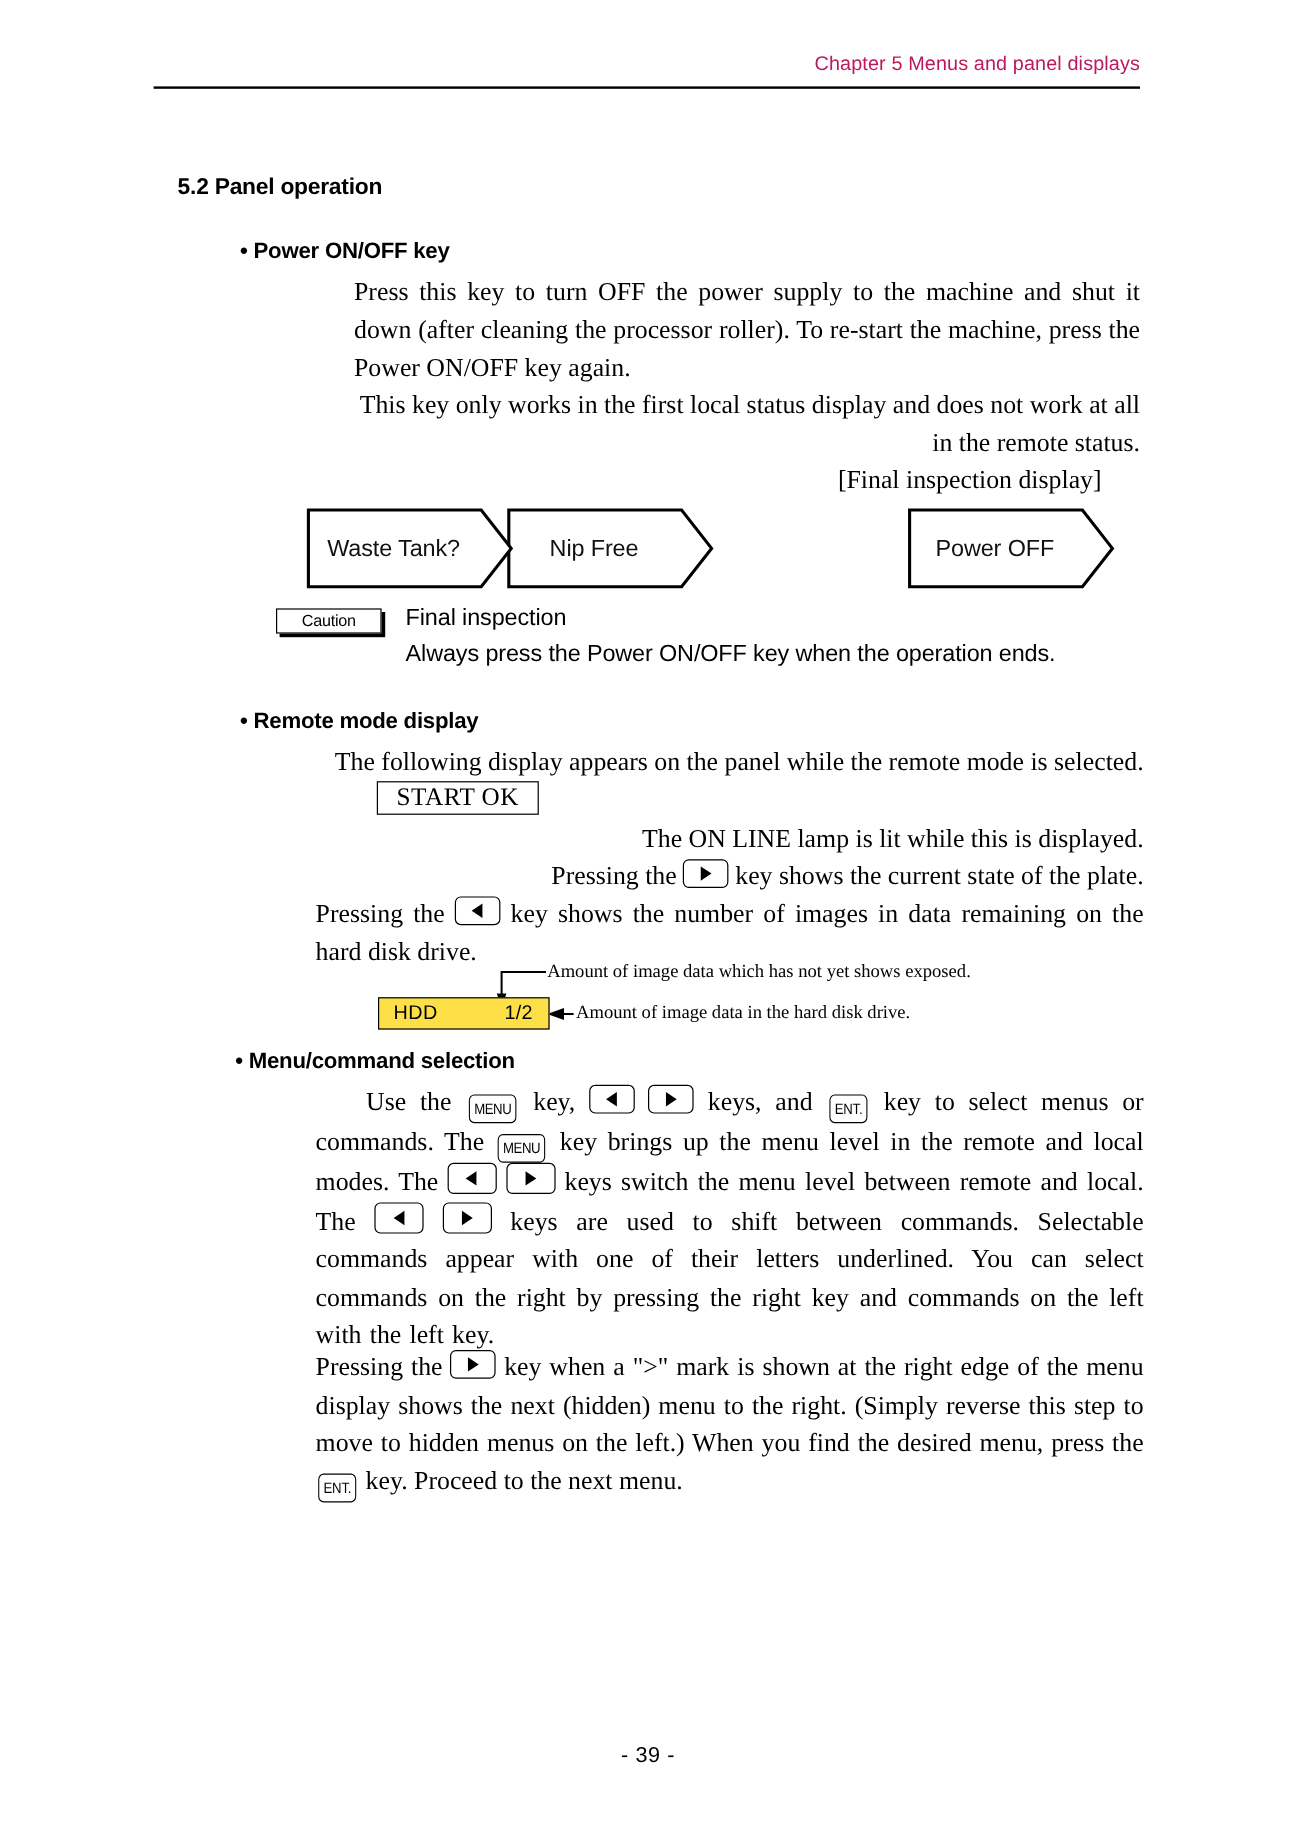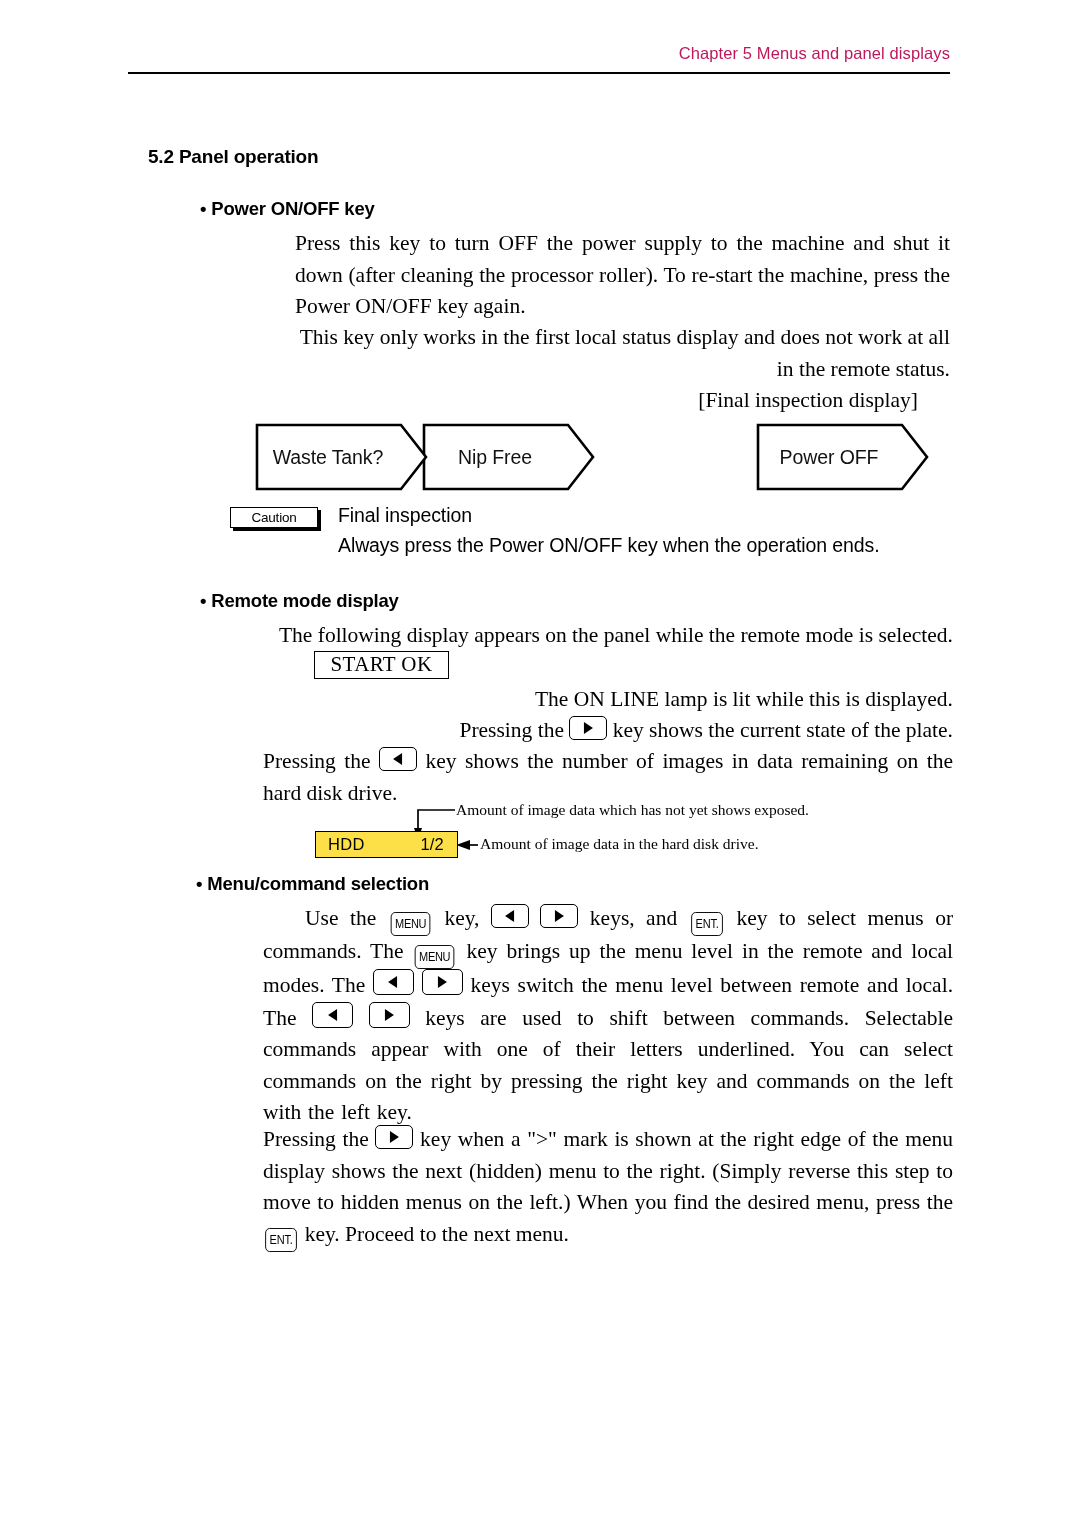--- a/index.html
+++ b/index.html
@@ -381,14 +381,15 @@
   </div>
 
   <div class="para" style="left:263px; top:1124px; width:690px;">
     <span>Pressing the</span>
     <span class="key arrow"><span class="tri right"></span></span>
     <span>key when a "&gt;" mark is shown at the right edge of the menu display shows the next (hidden) menu to the right.  (Simply reverse this step to move to hidden menus on the left.)  When you find the desired menu, press the</span>
     <span class="key label ent">ENT.</span>
     <span>key. Proceed to the next menu.</span>
   </div>
 
+  <div class="footer">- 39 -</div>
 
 </div>
 
 </body></html>

